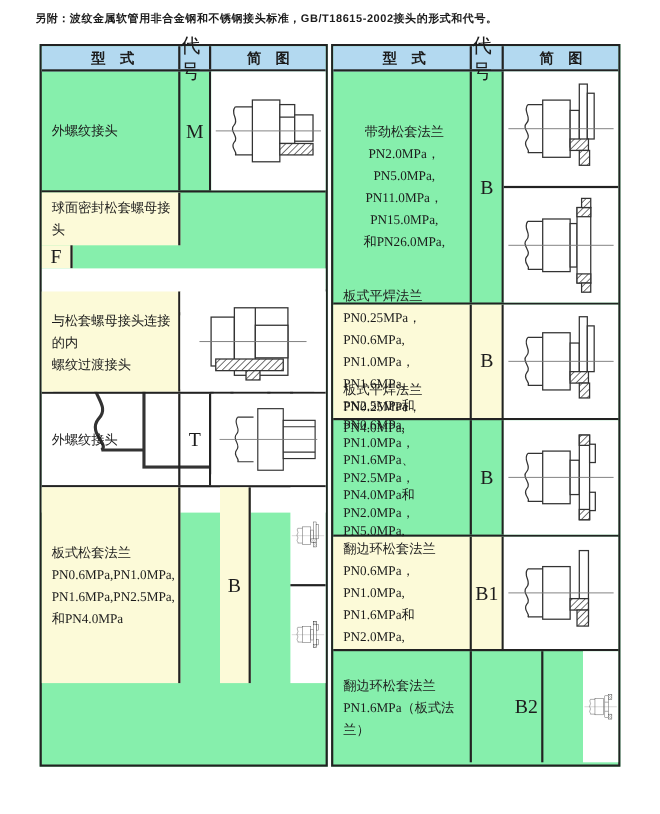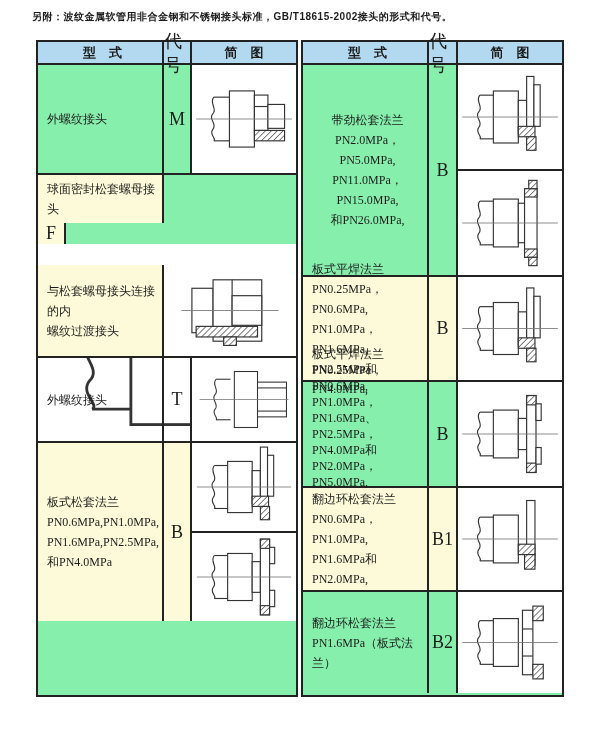--- a/index.html
+++ b/index.html
@@ -5,21 +5,21 @@
   html,body{margin:0;padding:0;background:#e9e9e9;}
   .page{position:relative;width:600px;height:740px;background:#ffffff;overflow:hidden;
         font-family:"Liberation Sans","DejaVu Sans",sans-serif;color:#1c1c1c;}
   .doc-title{position:absolute;left:32px;top:10px;font-size:10px;font-weight:bold;letter-spacing:0.5px;}
   .tbl{position:absolute;top:40px;border:2px solid var(--line);background:#86efac;display:flex;flex-direction:column;box-sizing:border-box;}
   .tbl.left{left:36px;width:262px;height:657px;}
   .tbl.right{left:301px;width:263px;height:657px;}
   .hrow{display:flex;flex:none;height:23px;background:var(--header-bg);border-bottom:2px solid var(--line);box-sizing:border-box;}
   .hcell{display:flex;align-items:center;justify-content:center;font-size:13px;font-weight:bold;box-sizing:border-box;}
   .row{display:flex;flex:none;border-bottom:2px solid var(--line);box-sizing:border-box;}
-  .row:last-child{border-bottom:none;}
+  .row:last-child{border-bottom:none;gap:36px;}
   .c{box-sizing:border-box;display:flex;align-items:center;}
   .c-type{width:126px;border-right:2px solid var(--line);padding:4px 4px 4px 9px;}
   .c-code{width:28px;border-right:2px solid var(--line);justify-content:center;
           font-family:"Liberation Serif","DejaVu Serif",serif;font-size:18px;font-weight:400;}
   .tbl.right .c-code{width:29px;}
   .c-diag{flex:1;justify-content:center;padding:0;background:#fff;}
   .row.hl .c-type,.row.hl .c-code{background:var(--hl-bg);}
   .tt{font-family:"Liberation Serif","DejaVu Serif",serif;font-size:12px;line-height:20px;white-space:pre-line;}
   .c-diag.split{flex-direction:column;align-items:stretch;}
   .half{flex:1;display:flex;min-height:0;}

